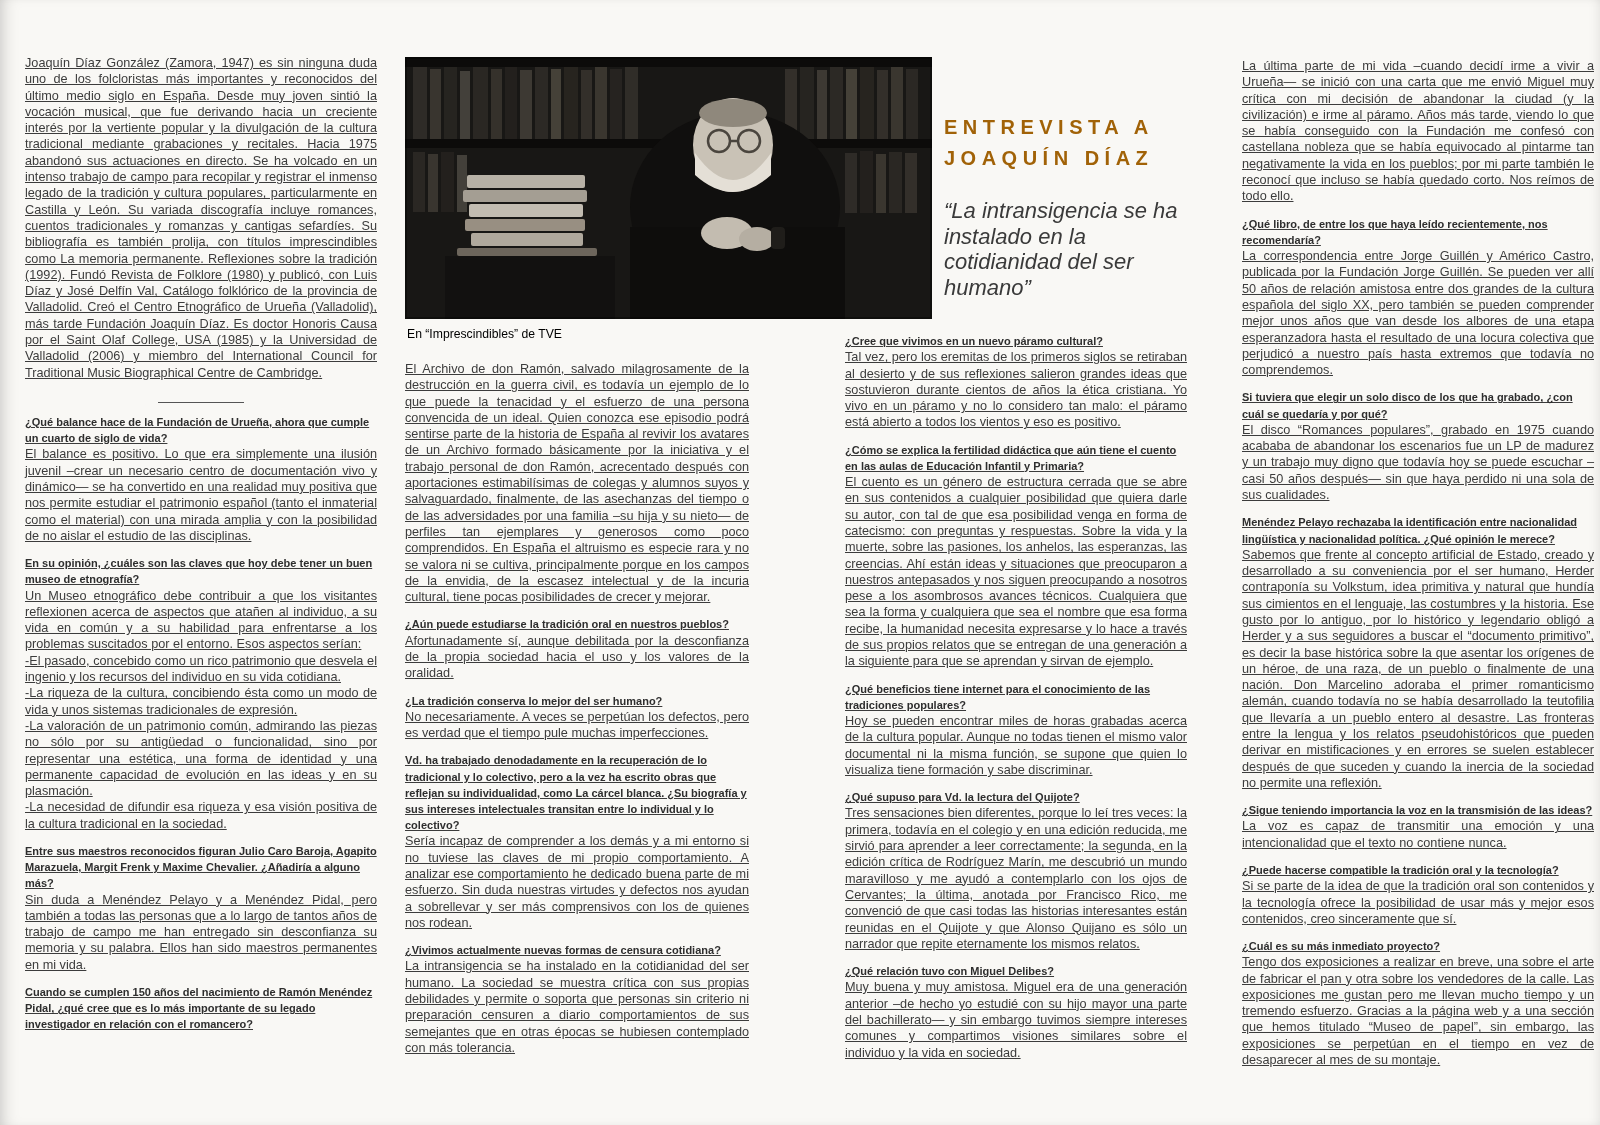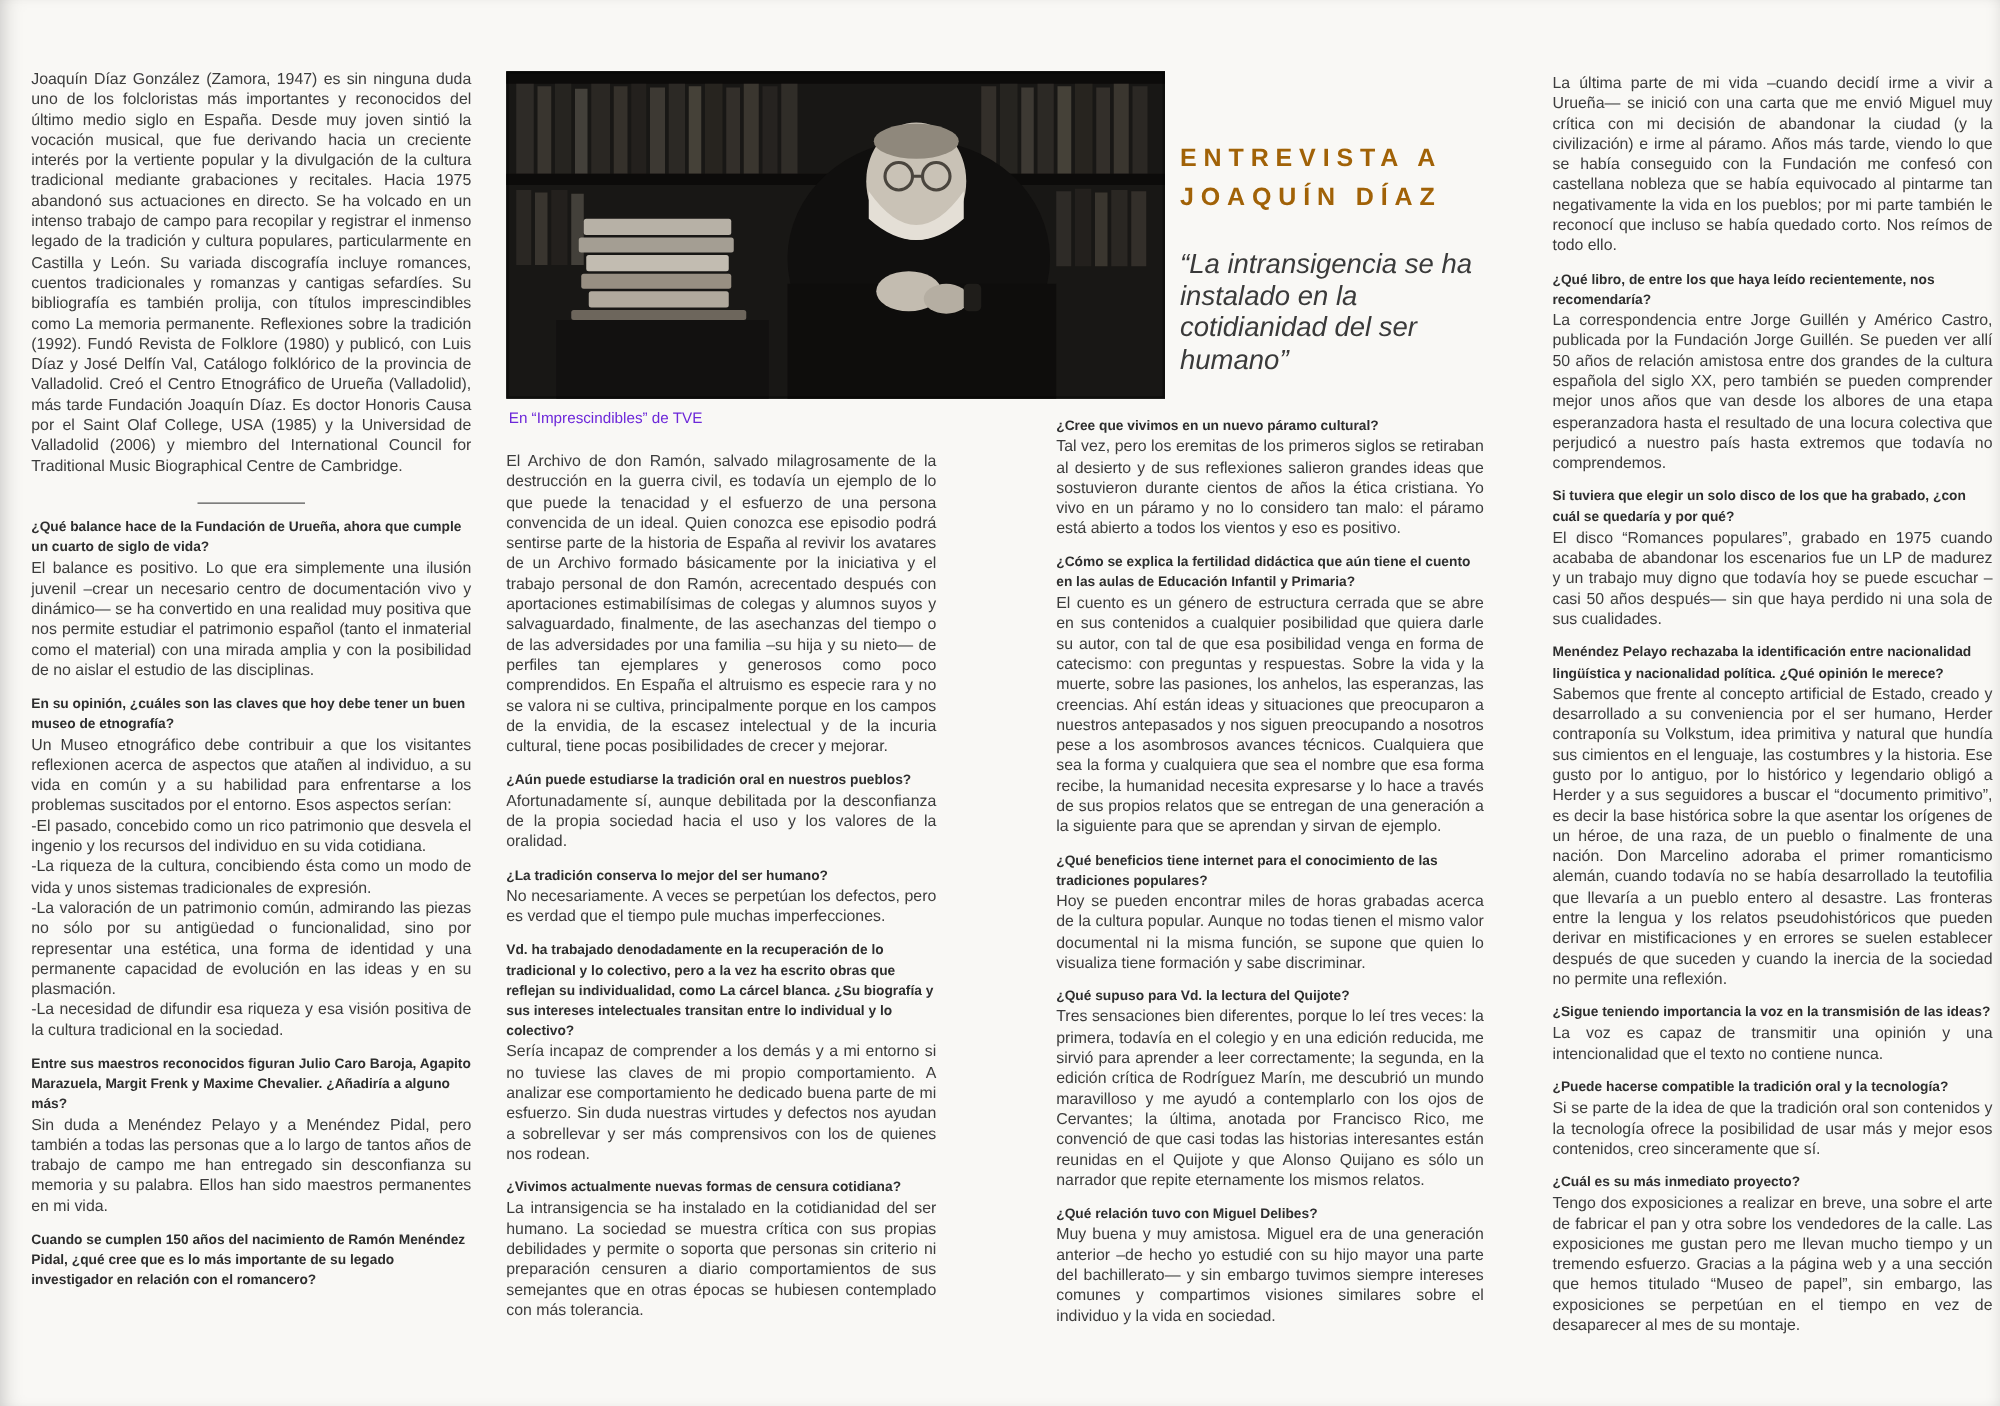--- a/index.html
+++ b/index.html
@@ -10,20 +10,21 @@
     font-family:"Liberation Sans","DejaVu Sans",sans-serif;
     color:#3c3c3c;
     overflow:hidden;
     box-shadow:inset 12px 0 18px -12px rgba(0,0,0,.25), inset -8px 0 14px -10px rgba(0,0,0,.15);
   }
   .col{
     position:absolute;
     text-align:justify;
     font-size:12.7px;
     line-height:16.3px;
+    text-decoration:underline;
   }
   .col p{margin:0;}
   .lead{white-space:pre-line;}
   .qa h3{
     font-size:11px;
     line-height:16.2px;
     font-weight:bold;
     color:#2e2e2e;
     text-align:left;
     margin:11px 0 0 0;
@@ -34,21 +35,21 @@
     width:86px;border:none;border-top:1.6px solid #555;
     margin:21px auto 9px auto;
   }
   .photo{
     position:absolute;left:405px;top:57px;width:527px;height:262px;
     background:#161616;
   }
   .photo svg{display:block;width:100%;height:100%;}
   .caption{
     position:absolute;left:407px;top:327px;width:340px;
-    font-size:12.2px;color:#6d28d9;
+    font-size:12.2px;color:#000000;
     font-family:"Liberation Sans","DejaVu Sans",sans-serif;
   }
   .headline{
     position:absolute;left:944px;top:112px;width:255px;
     font-size:20px;font-weight:bold;letter-spacing:5.5px;
     line-height:31px;color:#a16207;white-space:pre-line;
     text-align:left;
   }
   .pullquote{
     position:absolute;left:944px;top:198px;width:248px;
@@ -239,21 +240,21 @@
           <p>El disco “Romances populares”, grabado en 1975 cuando acababa de abandonar los escenarios fue un LP de madurez y un trabajo muy digno que todavía hoy se puede escuchar –casi 50 años después— sin que haya perdido ni una sola de sus cualidades.</p>
         </div>
 
         <div class="qa">
           <h3>Menéndez Pelayo rechazaba la identificación entre nacionalidad lingüística y nacionalidad política. ¿Qué opinión le merece?</h3>
           <p>Sabemos que frente al concepto artificial de Estado, creado y desarrollado  a su conveniencia por el ser humano, Herder contraponía su Volkstum, idea primitiva y natural que hundía sus cimientos en el lenguaje, las costumbres y la historia. Ese gusto por lo antiguo, por lo histórico y legendario obligó a Herder y a sus seguidores a buscar el “documento primitivo”, es decir la base histórica sobre la que asentar los orígenes de un héroe, de una raza, de un pueblo o finalmente de una nación. Don Marcelino adoraba el primer romanticismo alemán, cuando todavía no se había desarrollado la teutofilia que llevaría a un pueblo entero al desastre. Las fronteras entre la lengua y los relatos pseudohistóricos que pueden derivar en mistificaciones y en errores se suelen establecer después de que suceden y cuando la inercia de la sociedad no permite una reflexión.</p>
         </div>
 
         <div class="qa">
           <h3>¿Sigue teniendo importancia la voz en la transmisión de las ideas?</h3>
-          <p>La voz es capaz de transmitir una opinión y una intencionalidad que el texto no contiene nunca.</p>
+          <p>La voz es capaz de transmitir una emoción y una intencionalidad que el texto no contiene nunca.</p>
         </div>
 
         <div class="qa">
           <h3>¿Puede hacerse compatible la tradición oral y la tecnología?</h3>
           <p>Si se parte de la idea de que la tradición oral son contenidos y la tecnología ofrece la posibilidad de usar más y mejor esos contenidos, creo sinceramente que sí.</p>
         </div>
 
         <div class="qa">
           <h3>¿Cuál es su más inmediato proyecto?</h3>
           <p>Tengo dos exposiciones a realizar en breve, una sobre el arte de fabricar el pan y otra sobre los vendedores de la calle. Las exposiciones me gustan pero me llevan mucho tiempo y un tremendo esfuerzo. Gracias a la página web y a una sección que hemos titulado “Museo de papel”, sin embargo, las exposiciones se perpetúan en el tiempo en vez de desaparecer al mes de su montaje.</p>

